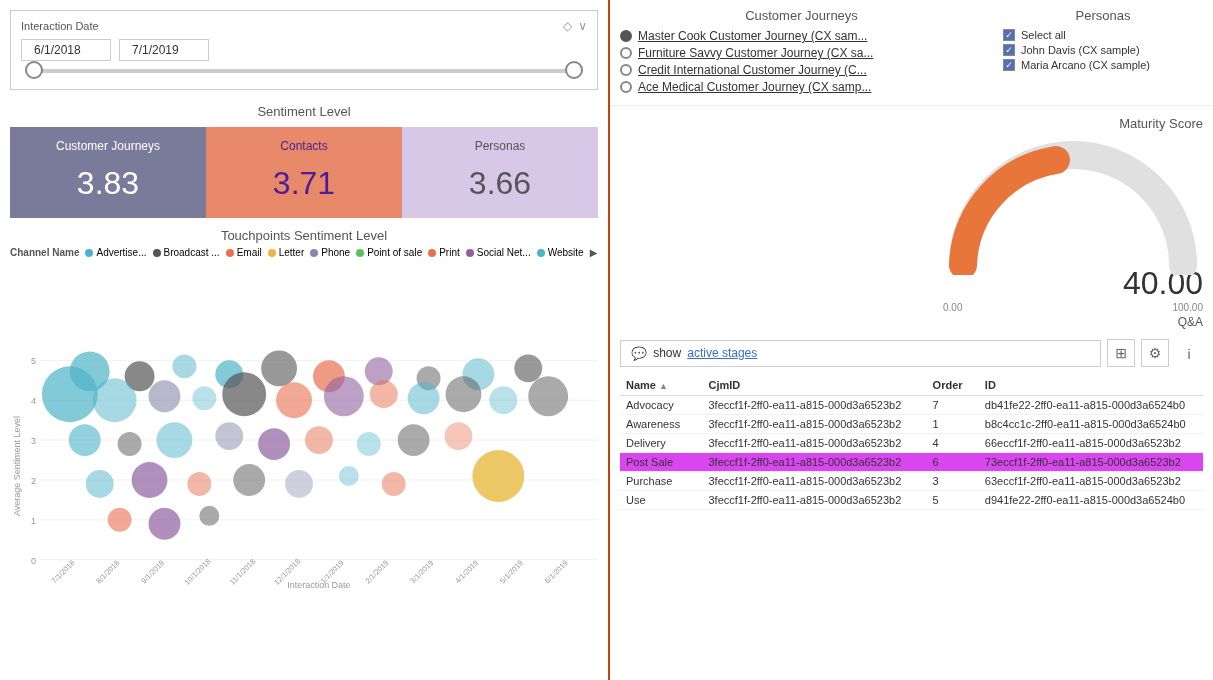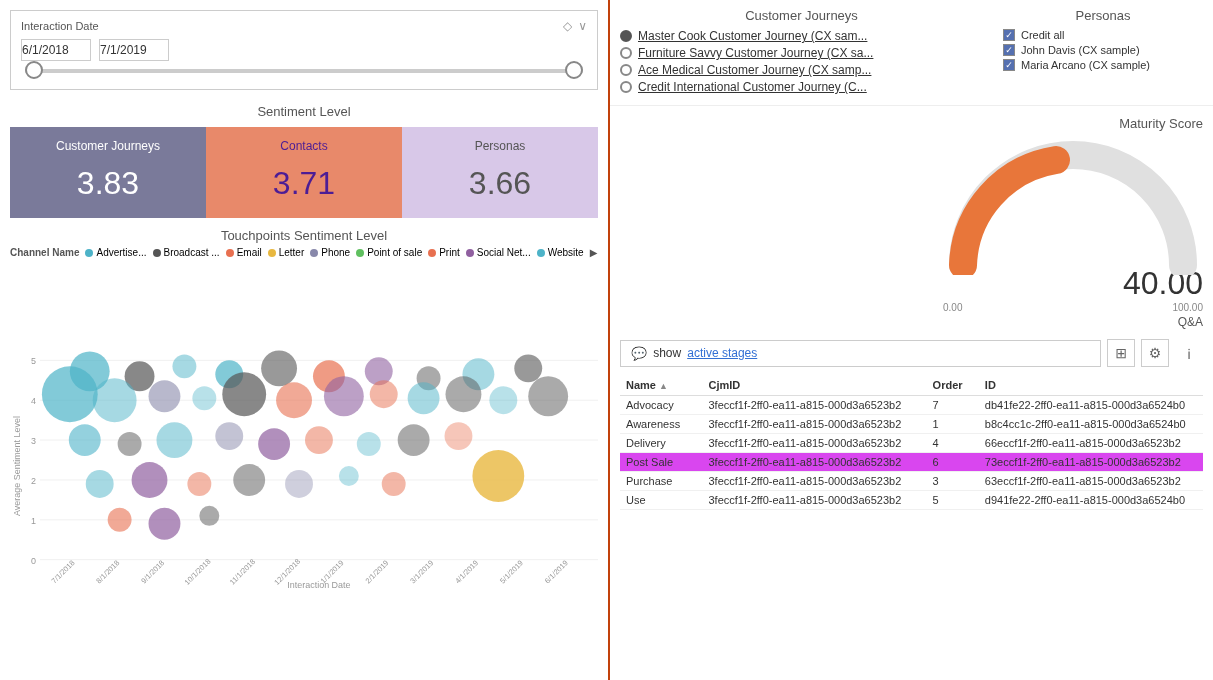--- a/index.html
+++ b/index.html
@@ -7,21 +7,21 @@
 
     .main-container { display: flex; width: 1213px; height: 680px; }
 
     
     .left-panel { width: 610px; border-right: 2px solid #c2410c; padding: 10px; display: flex; flex-direction: column; }
 
     
     .date-filter { border: 1px solid #ccc; padding: 8px 10px; margin-bottom: 8px; position: relative; }
     .date-filter-header { display: flex; justify-content: space-between; align-items: center; font-size: 11px; color: #555; margin-bottom: 6px; }
     .date-inputs { display: flex; gap: 8px; margin-bottom: 8px; }
-    .date-input { border: 1px solid #ccc; padding: 3px 0; font-size: 12px; color: #333; background: #fff; width: 70px; }
+    .date-input { border: 1px solid #ccc; padding: 3px 12px; font-size: 12px; color: #333; background: #fff; width: 90px; }
     .slider-track { position: relative; height: 4px; background: #ddd; border-radius: 2px; margin: 8px 4px; }
     .slider-fill { position: absolute; left: 0; top: 0; height: 4px; background: #ccc; width: 100%; border-radius: 2px; }
     .slider-thumb-left { position: absolute; left: 0; top: -8px; width: 18px; height: 18px; background: #fff; border: 2px solid #888; border-radius: 50%; cursor: pointer; }
     .slider-thumb-right { position: absolute; right: 0; top: -8px; width: 18px; height: 18px; background: #fff; border: 2px solid #888; border-radius: 50%; cursor: pointer; }
 
     
     .section-title { text-align: center; font-size: 13px; color: #555; margin: 6px 0 8px; }
 
     
     .kpi-cards { display: flex; gap: 0; margin-bottom: 10px; }
@@ -264,37 +264,37 @@
           <li class="radio-item">
             <div class="radio-circle selected"></div>
             <span>Master Cook Customer Journey (CX sam...</span>
           </li>
           <li class="radio-item">
             <div class="radio-circle"></div>
             <span>Furniture Savvy Customer Journey (CX sa...</span>
           </li>
           <li class="radio-item">
             <div class="radio-circle"></div>
-            <span>Ace Medical Customer Journey (CX samp...</span>
+            <span>Credit International Customer Journey (C...</span>
           </li>
           <li class="radio-item">
             <div class="radio-circle"></div>
-            <span>Credit International Customer Journey (C...</span>
+            <span>Ace Medical Customer Journey (CX samp...</span>
           </li>
         </ul>
       </div>
 
       <div class="filter-section" style="max-width:200px;">
         <div class="filter-section-title">Personas</div>
         <ul class="checkbox-list">
           <li class="checkbox-item">
             <div class="checkbox-box">
                 <span class="checkbox-check">✓</span>
               </div>
-            <span>Credit all</span>
+            <span>Select all</span>
           </li>
           <li class="checkbox-item">
             <div class="checkbox-box">
                 <span class="checkbox-check">✓</span>
               </div>
             <span>John Davis (CX sample)</span>
           </li>
           <li class="checkbox-item">
             <div class="checkbox-box">
                 <span class="checkbox-check">✓</span>

